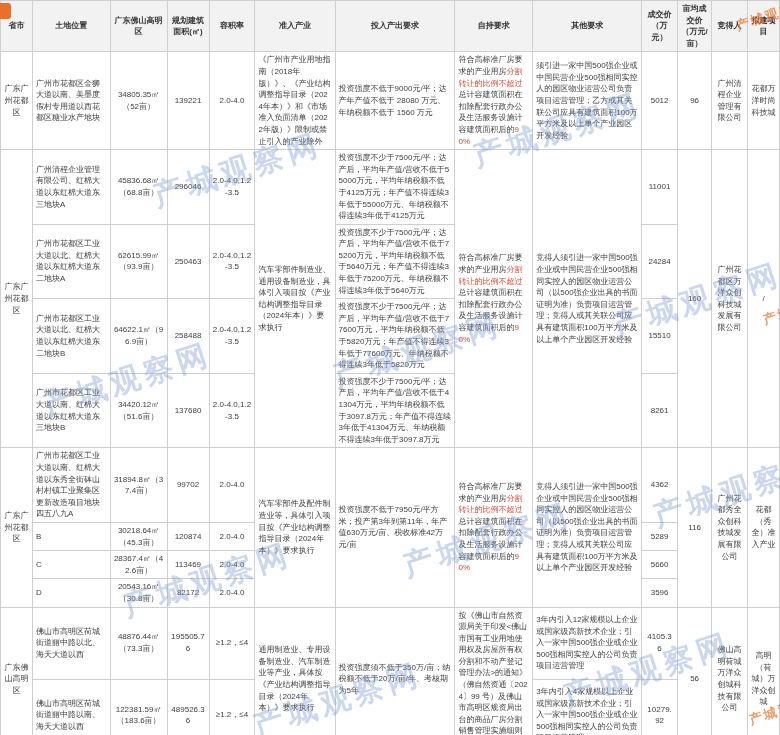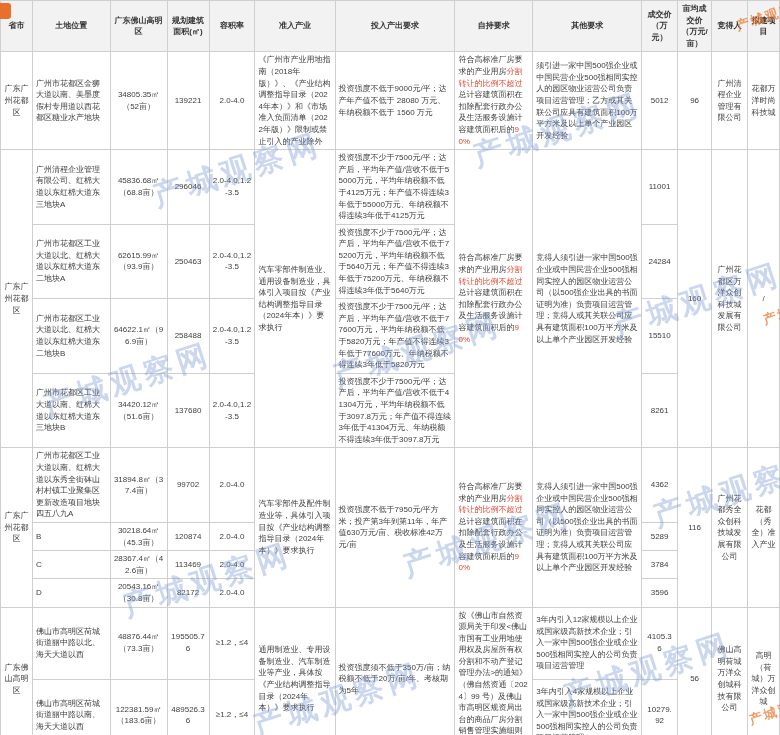--- a/index.html
+++ b/index.html
@@ -129,21 +129,21 @@
           <td class="ac">30218.64㎡（45.3亩）</td>
           <td class="ac">120874</td>
           <td class="ac">2.0-4.0</td>
           <td class="ac">5289</td>
         </tr>
         <tr>
           <td class="al">C</td>
           <td class="ac">28367.4㎡（42.6亩）</td>
           <td class="ac">113469</td>
           <td class="ac">2.0-4.0</td>
-          <td class="ac">3784</td>
+          <td class="ac">5660</td>
         </tr>
         <tr>
           <td class="al">D</td>
           <td class="ac">20543.16㎡（30.8亩）</td>
           <td class="ac">82172</td>
           <td class="ac">2.0-4.0</td>
           <td class="ac">3596</td>
         </tr>
         <tr>
           <td rowspan="2" class="ac">广东佛山高明区</td>

